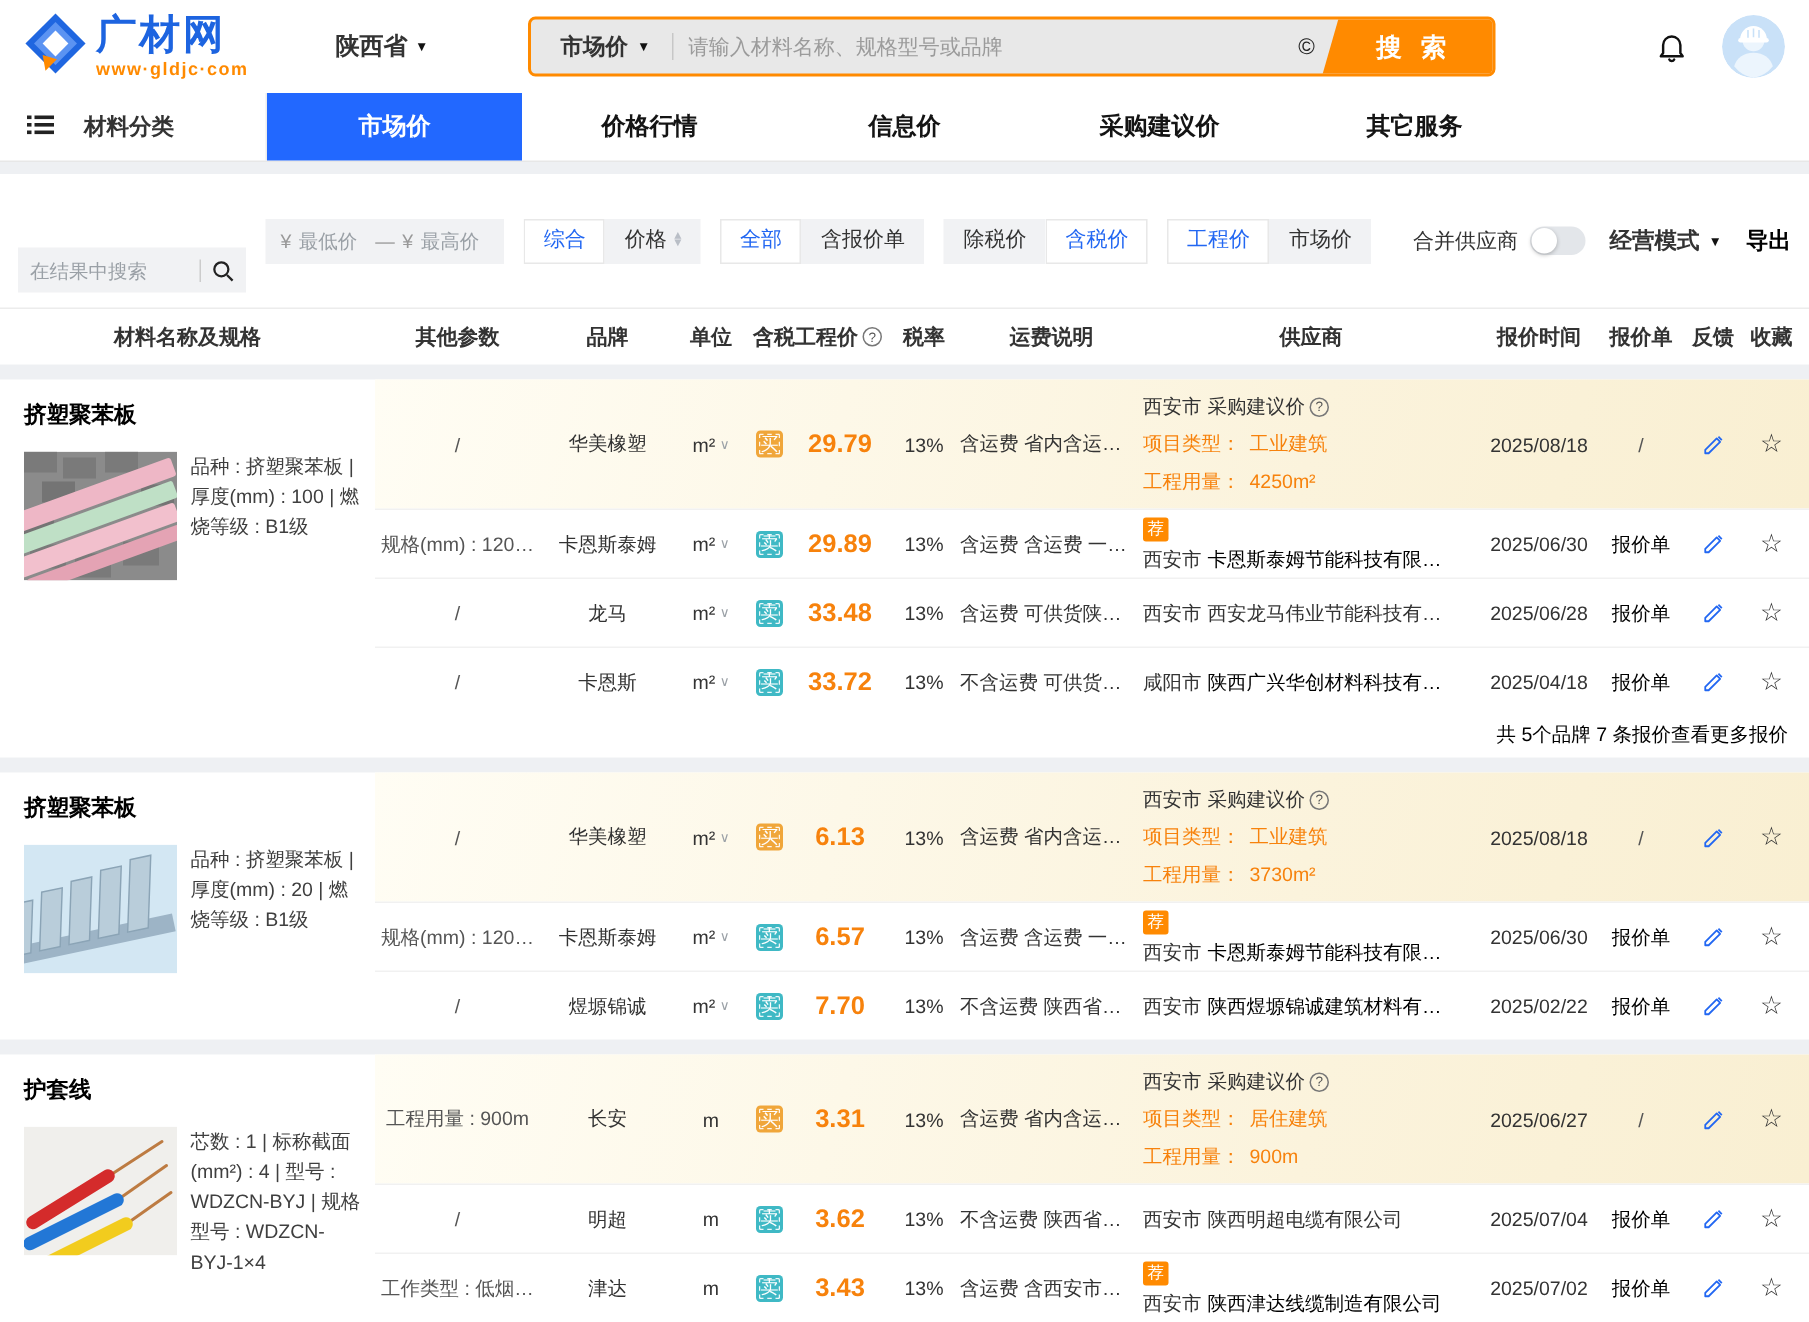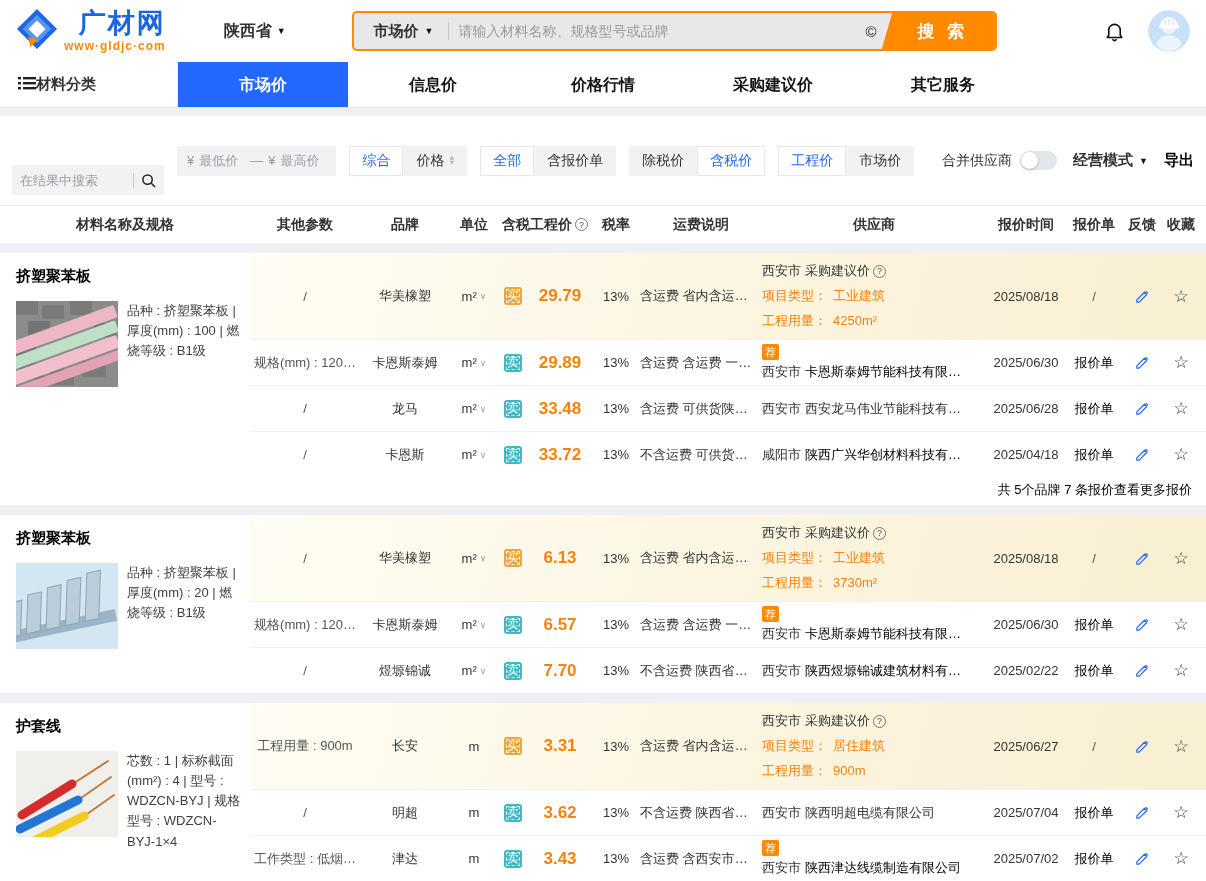--- a/index.html
+++ b/index.html
@@ -19,21 +19,21 @@
   .searchbar input { flex:1; border:none; outline:none; background:transparent; font-size:14px; color:#333; padding:0 10px; font-family:inherit; }
   .searchbar input::placeholder { color:#9b9b9b; }
   .copyright { font-size:15px; color:#222; margin-right:118px; cursor:pointer; }
   .search-btn { position:absolute; right:-14px; top:-2px; bottom:-2px; width:122px; background:#ff8a00; border:none; transform:skewX(-16deg); cursor:pointer; }
   .search-btn span { display:block; transform:skewX(16deg); color:#fff; font-size:17px; font-weight:700; letter-spacing:4px; padding-right:10px; font-family:inherit; }
   .bell { margin-left:auto; cursor:pointer; display:flex; }
   .avatar { width:42px; height:42px; border-radius:50%; overflow:hidden; margin-left:22px; cursor:pointer; flex-shrink:0; }
 
   
   .nav { height:46px; background:#fff; border-bottom:1px solid #e7e7e7; display:flex; align-items:stretch; }
-  .catalog { width:178px; display:flex; align-items:center; gap:0; padding-left:18px; font-size:15px; font-weight:700; cursor:pointer; border-right:1px solid #ececec; }
+  .catalog { width:178px; display:flex; align-items:center; gap:20px; padding-left:18px; font-size:15px; font-weight:700; cursor:pointer; border-right:1px solid #ececec; }
   .tabs { flex:1; display:flex; }
   .tab { width:170px; text-align:center; line-height:46px; font-size:16px; font-weight:700; color:#141414; cursor:pointer; }
   .tab.active { background:#2268ff; color:#fff; }
 
   
   .filter-card { background:#fff; margin-top:8px; }
   .filter-row { display:flex; align-items:center; gap:13px; padding:10px 12px; }
   .fsearch { width:152px; height:30px; background:#f1f2f4; display:flex; align-items:center; padding:0 8px;margin-top:39px; }
   .fsearch input { flex:1; min-width:0; border:none; outline:none; background:transparent; font-size:13px; color:#333; font-family:inherit; }
   .fsearch input::placeholder { color:#9aa0a6; }
@@ -96,21 +96,21 @@
   <div class="logo">
     <span>
       <svg viewBox="0 0 44 44" width="42" height="42">
         <path d="M22 1 L43 22 L22 43 L1 22 Z" fill="#1f66e0"></path>
         <path d="M22 7 L37 22 L22 37 L7 22 Z" fill="#5b93f2"></path>
         <path d="M22 13 L31 22 L22 31 L13 22 Z" fill="#ffffff"></path>
         <path d="M13 30 L23 33 L15 41 Z" fill="#ff8a00"></path>
       </svg>
     </span>
     <span>
-      <span class="logo-title" style="display:block;text-align:right;">广材网</span>
+      <span class="logo-title" style="display:block;">广材网</span>
       <span class="logo-url" style="display:block;">www·gldjc·com</span>
     </span>
   </div>
 
   <div class="region">
     <span>陕西省</span>
     <span class="caret">▼</span>
   </div>
 
   <div class="searchbar">
@@ -156,22 +156,22 @@
         <rect x="5" y="1" width="13" height="2.4"></rect>
             <rect x="5" y="6" width="13" height="2.4"></rect>
             <rect x="5" y="11" width="13" height="2.4"></rect>
           </g>
       </svg>
     </span>
     <span>材料分类</span>
   </div>
   <div class="tabs" id="nav-tabs">
       <div class="tab active">市场价</div>
+      <div class="tab">价格行情</div>
       <div class="tab">信息价</div>
-      <div class="tab">价格行情</div>
       <div class="tab">采购建议价</div>
       <div class="tab">其它服务</div>
     </div>
 </nav>
 
 <section class="filter-card">
   <div class="filter-row">
     <div class="fsearch">
       <input type="text" placeholder="在结果中搜索" style="">
       <span class="vd"></span>

